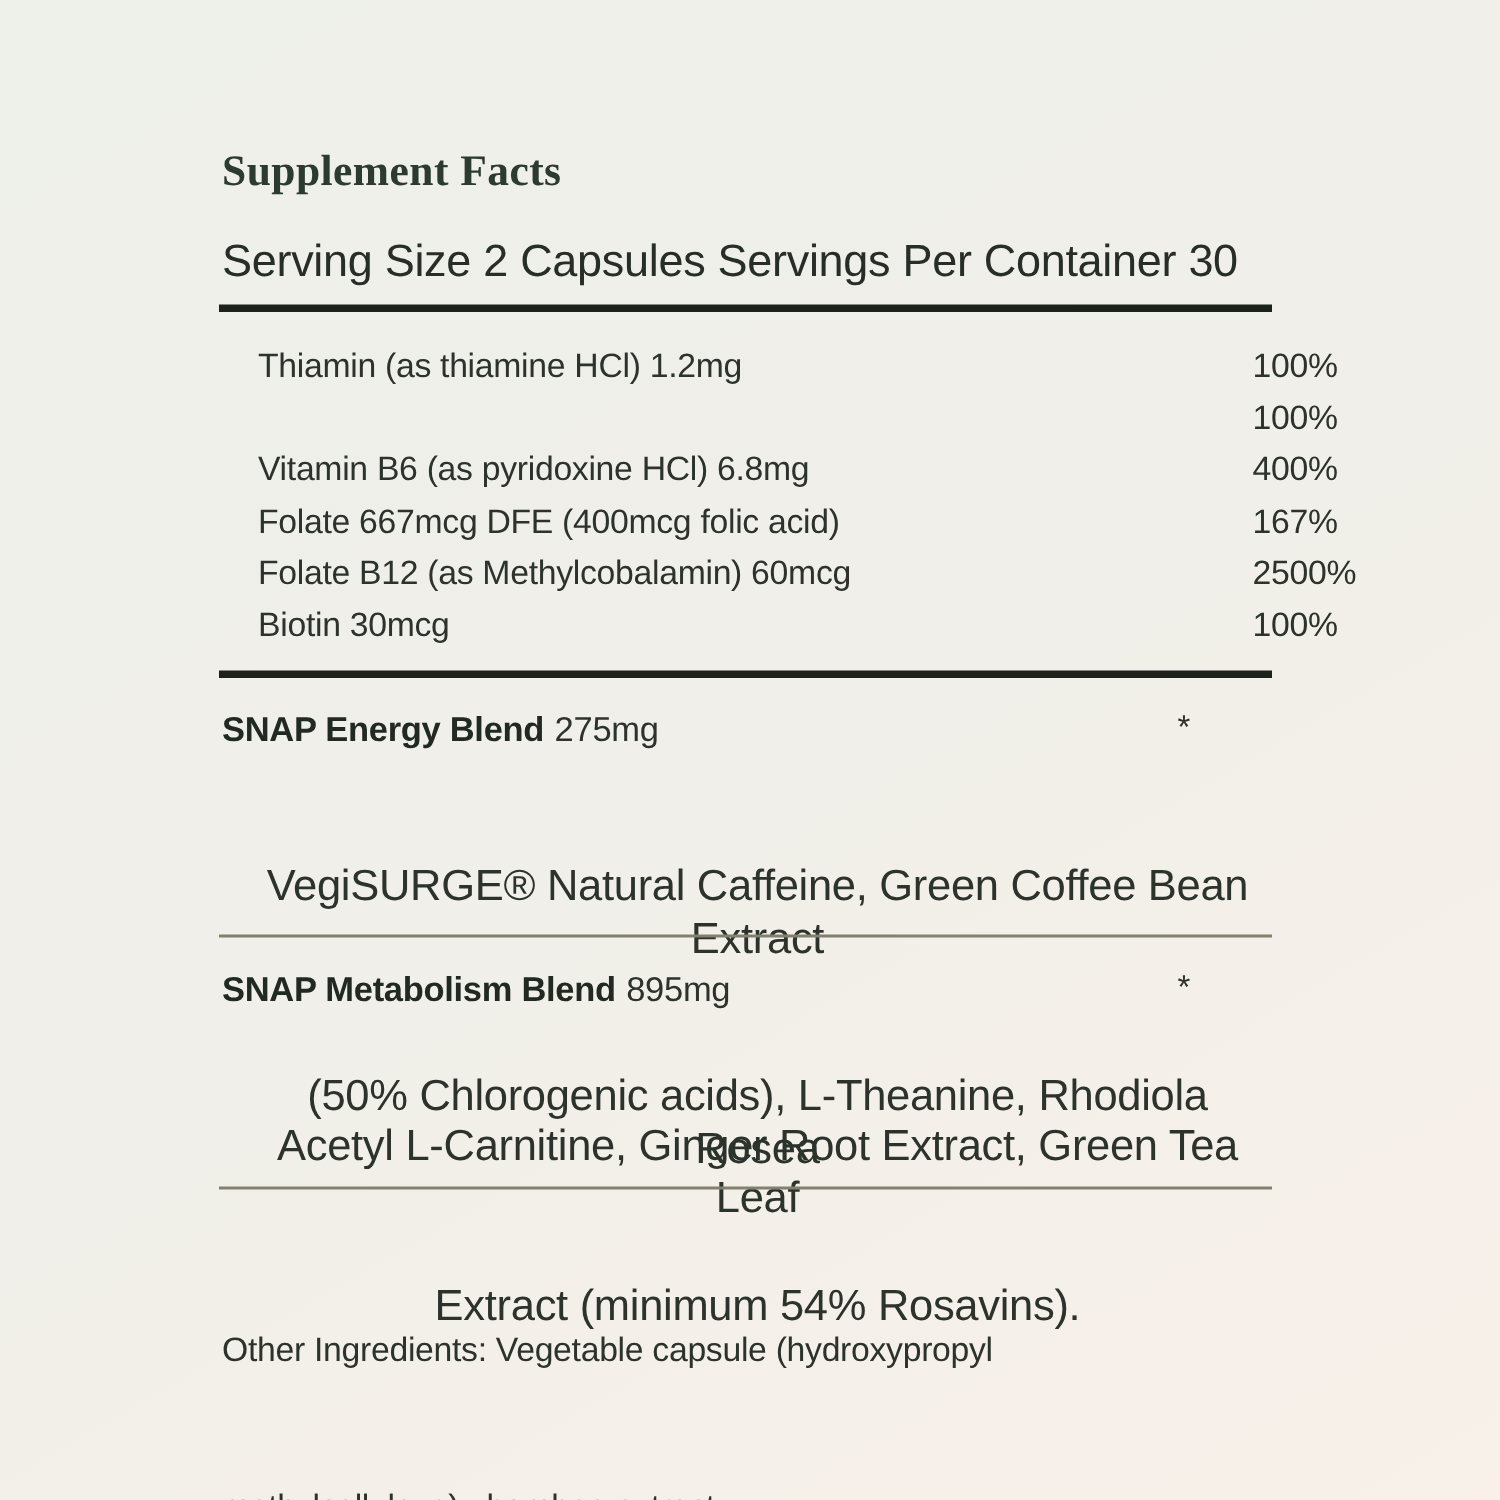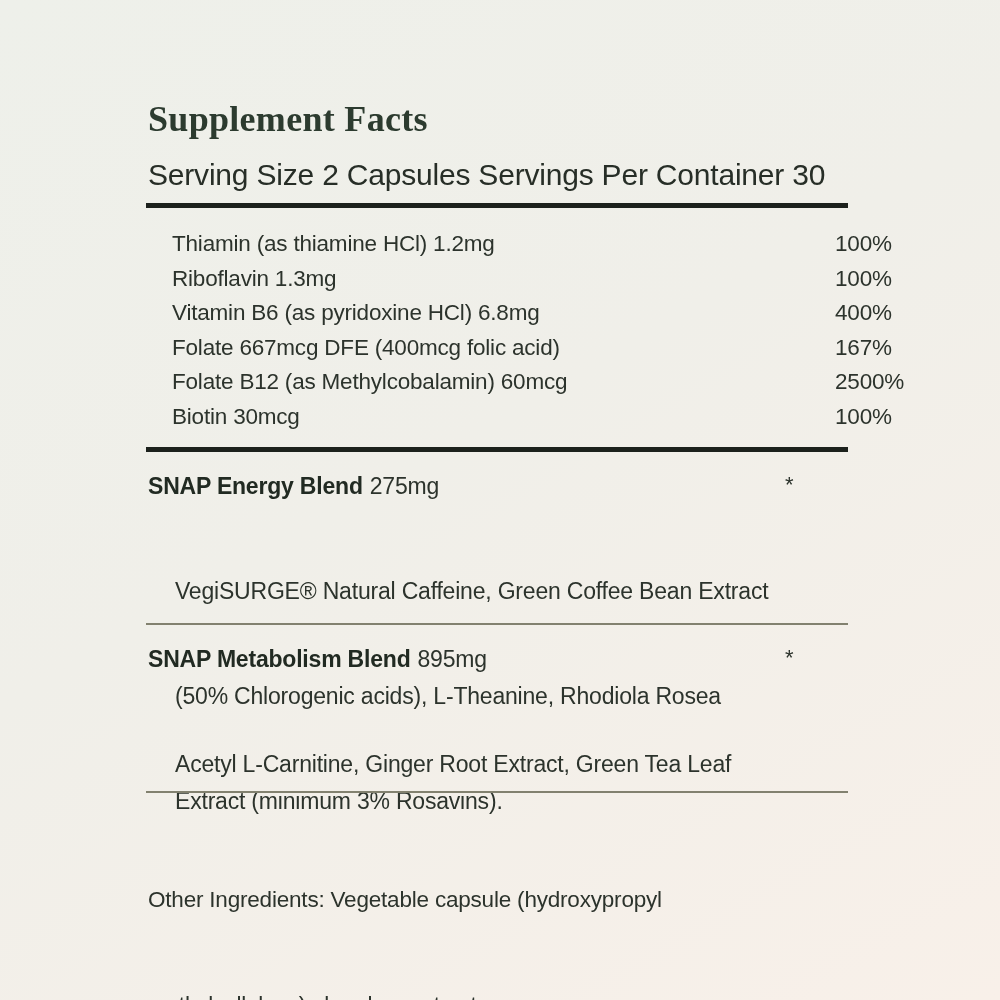--- a/index.html
+++ b/index.html
@@ -22,21 +22,21 @@
     width: 702px;
     height: 1000px;
   }
   .title {
     position: absolute;
     top: 98px;
     left: 2px;
     margin: 0;
     font-family: "Liberation Serif", serif;
     font-weight: 700;
-    font-size: 36px;
+    font-size: 29px;
     letter-spacing: 0.3px;
     color: #2c3b2f;
   }
   .serving {
     position: absolute;
     top: 158px;
     left: 2px;
     font-size: 30px;
     letter-spacing: -0.2px;
     color: #272e27;
@@ -89,24 +89,25 @@
     left: 637px;
     top: -2px;
     font-size: 22px;
   }
   .head-1 { top: 469px; }
   .head-2 { top: 642px; }
   .blend-lines {
     position: absolute;
     left: 29px;
     width: 660px;
-    font-size: 23px;
+    font-size: 29px;
     line-height: 35px;
     letter-spacing: -0.2px;
     white-space: pre-wrap;
+    text-align: center;
   }
   .lines-1 { top: 504px; }
   .lines-2 { top: 677px; }
   .other {
     position: absolute;
     top: 812px;
     left: 2px;
     width: 700px;
     font-size: 22.5px;
     line-height: 35px;
@@ -125,21 +126,20 @@
     <div class="serving">Serving Size 2 Capsules Servings Per Container 30</div>
 
     <div class="rule heavy rule-1"></div>
 
     <div class="vitamins">
       <div class="vrow">
         <span class="vlabel">Thiamin (as thiamine HCl) 1.2mg</span>
         <span class="vpct">100%</span>
       </div>
       <div class="vrow">
-        <span class="vlabel">Riboflavin 1.3mg</span>
         <span class="vpct">100%</span>
       </div>
       <div class="vrow">
         <span class="vlabel">Vitamin B6 (as pyridoxine HCl) 6.8mg</span>
         <span class="vpct">400%</span>
       </div>
       <div class="vrow">
         <span class="vlabel">Folate 667mcg DFE (400mcg folic acid)</span>
         <span class="vpct">167%</span>
       </div>
@@ -155,21 +155,21 @@
 
     <div class="rule heavy rule-2"></div>
 
     <div class="blend-head head-1">
       <span class="bname">SNAP Energy Blend</span><span class="bamt">275mg</span>
       <span class="bstar">*</span>
     </div>
     <div class="blend-lines lines-1">
       <div>VegiSURGE® Natural Caffeine, Green Coffee Bean Extract</div>
       <div>(50% Chlorogenic acids), L-Theanine, Rhodiola Rosea</div>
-      <div>Extract (minimum 3% Rosavins).</div>
+      <div>Extract (minimum 54% Rosavins).</div>
     </div>
 
     <div class="rule light rule-3"></div>
 
     <div class="blend-head head-2">
       <span class="bname">SNAP Metabolism Blend</span><span class="bamt">895mg</span>
       <span class="bstar">*</span>
     </div>
     <div class="blend-lines lines-2">
       <div>Acetyl L-Carnitine, Ginger Root Extract, Green Tea Leaf</div>

